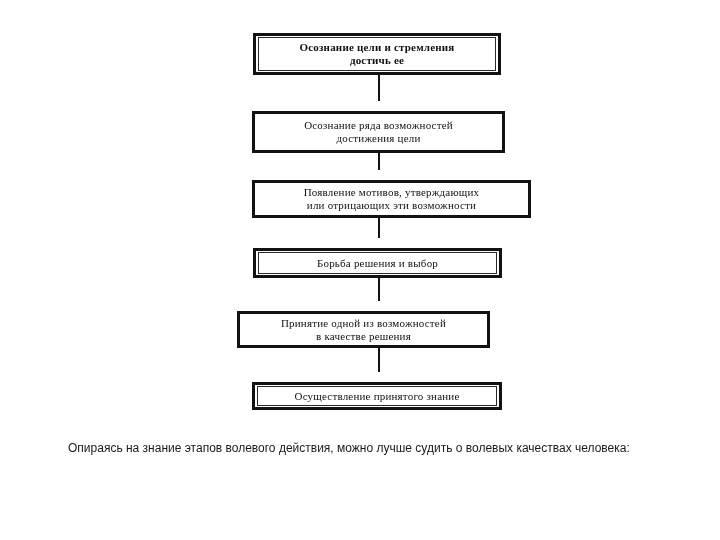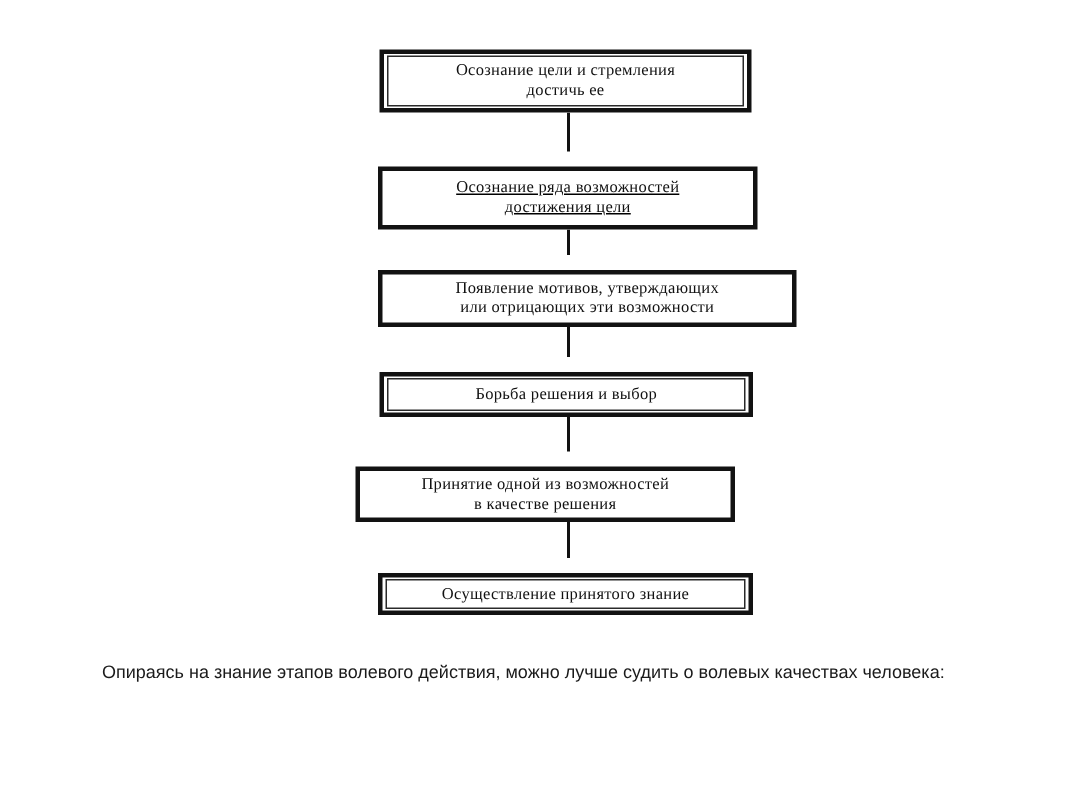--- a/index.html
+++ b/index.html
@@ -153,28 +153,28 @@
 
     <div class="connector" style="left:372px; top:348px; height:34px;">
       <div class="stem" style="height:24px;"></div>
       <div class="head">
         <svg width="14" height="11" viewBox="0 0 14 11">
           <polygon points="1,1 13,1 7,10" fill="#ffffff" stroke="#111111" stroke-width="1.3"></polygon>
         </svg>
       </div>
     </div>
 
-    <div class="node double" style="left:253px; top:33px; width:248px; height:42px;">
+    <div class="node double" style="left:253px; top:33px; width:248px; height:42px;font-weight:bold;">
       <div class="inner">
         <span class="node-label">Осознание цели и стремления
 достичь ее</span>
       </div>
     </div>
 
-    <div class="node" style="left:252px; top:111px; width:253px; height:42px;text-decoration:underline;">
+    <div class="node" style="left:252px; top:111px; width:253px; height:42px;">
       <div class="inner">
         <span class="node-label">Осознание ряда возможностей
 достижения цели</span>
       </div>
     </div>
 
     <div class="node" style="left:252px; top:180px; width:279px; height:38px;">
       <div class="inner">
         <span class="node-label">Появление мотивов, утверждающих
 или отрицающих эти возможности</span>

